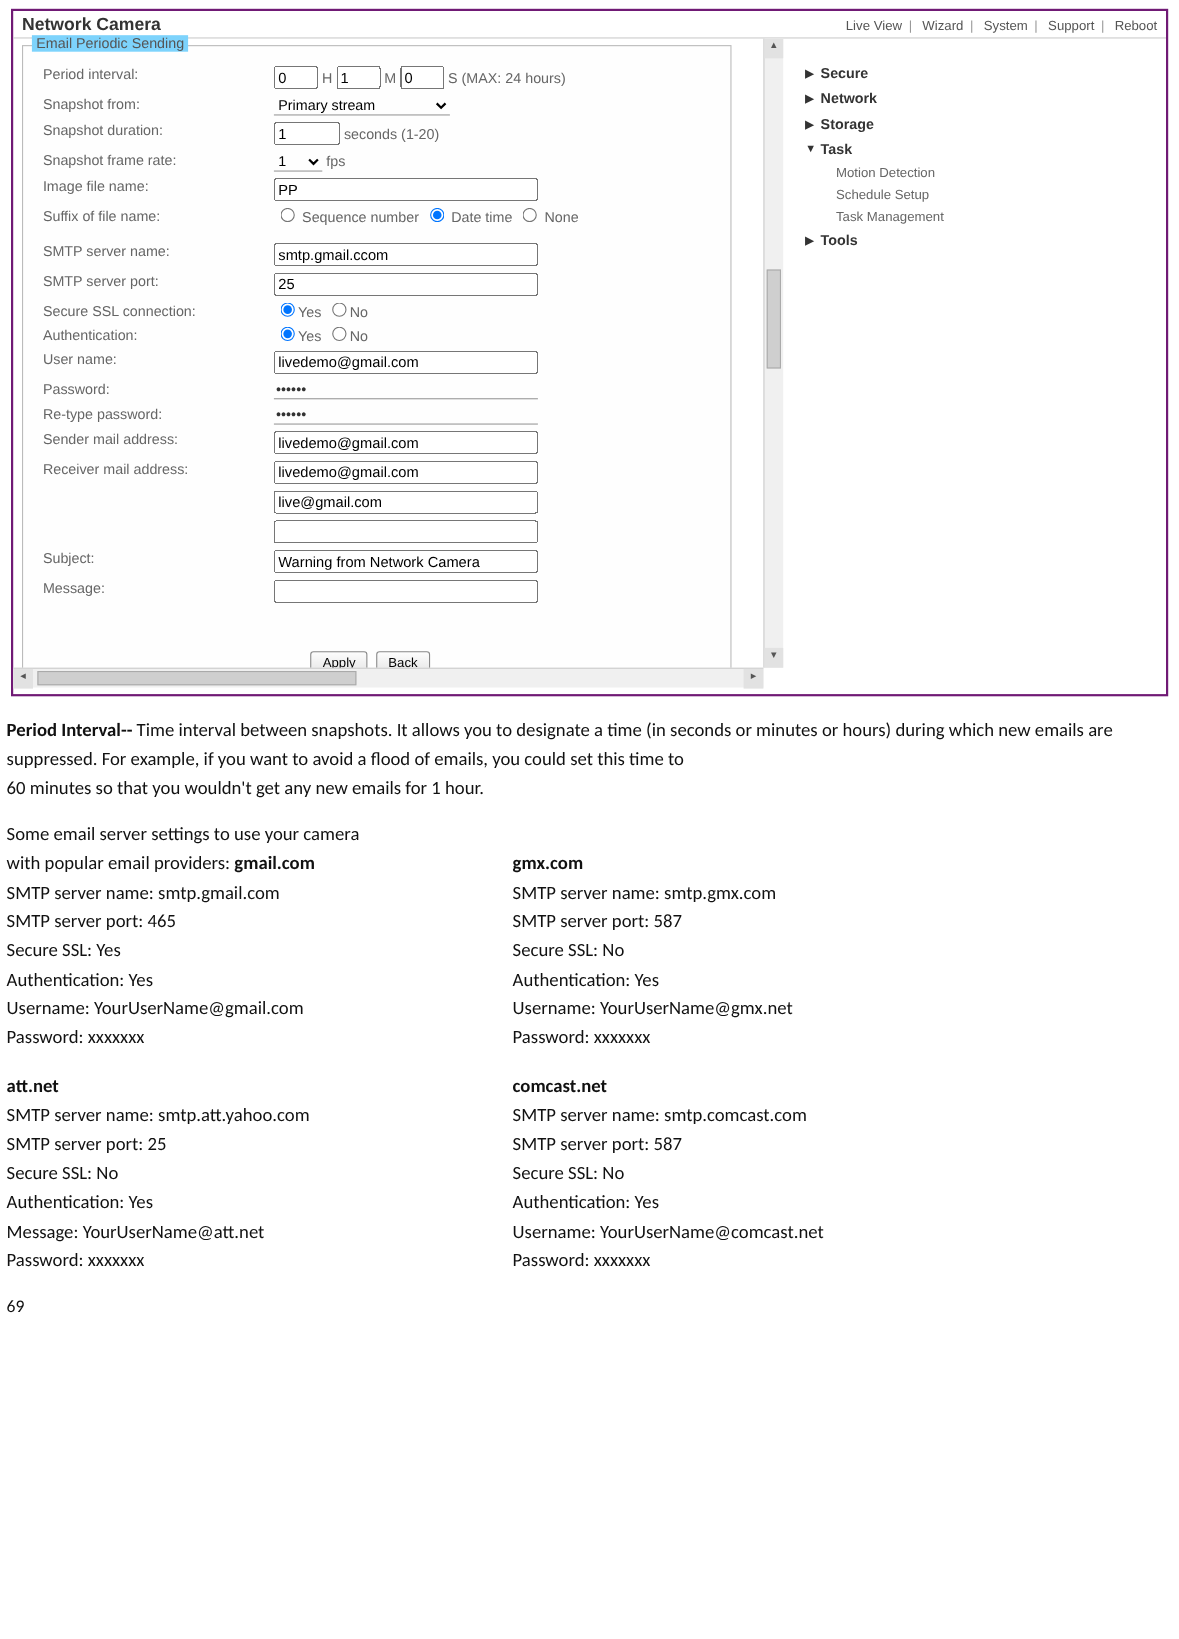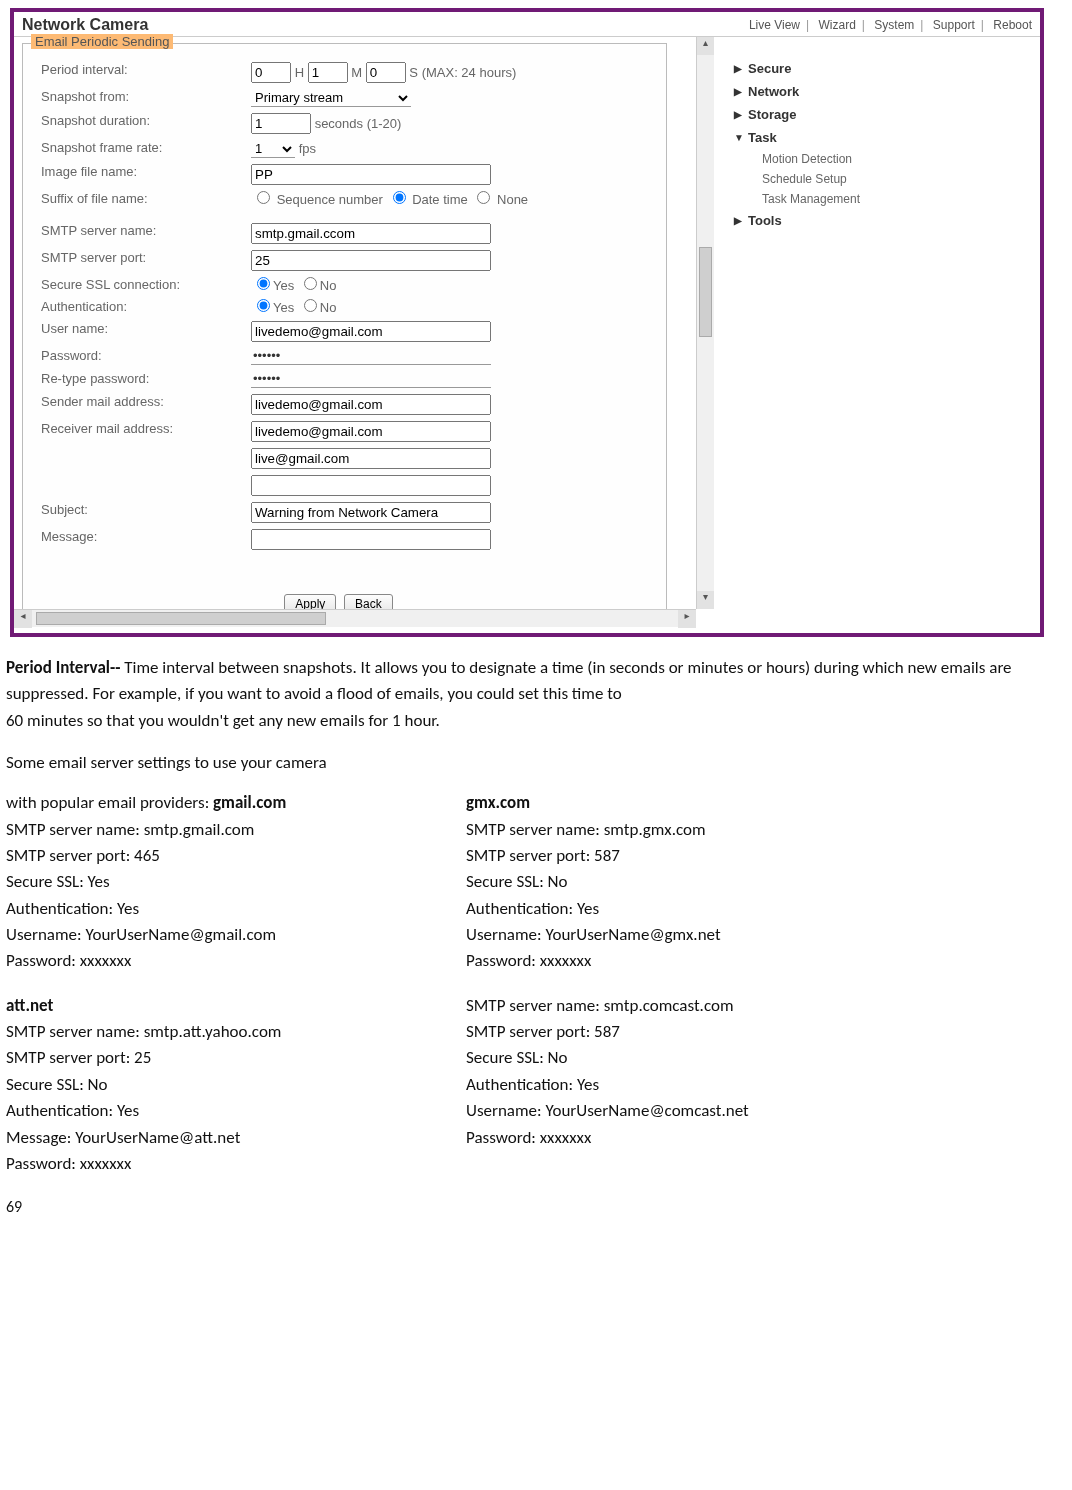--- a/index.html
+++ b/index.html
@@ -5,22 +5,22 @@
   * { box-sizing: border-box; }
   body {
     margin: 0;
     font-family: Verdana, Arial, sans-serif;
     font-size: 13px;
     color: #444;
     background: #fff;
     width: 1072px;
   }
   .app-frame {
-    border: 4px solid #701a75;
-    margin: 8px 28px 0 10px;
+    border: 2px solid #701a75;
+    margin: 8px 10px 0 10px;
     position: relative;
   }
   .topbar {
     display: flex;
     justify-content: space-between;
     align-items: center;
     padding: 4px 8px 2px 8px;
     border-bottom: 1px solid #ccc;
   }
   .topbar .title {
@@ -43,21 +43,21 @@
     border: 1px solid #bbb;
     width: 645px;
     height: 580px;
     position: relative;
     background: #fefefe;
   }
   .group-title {
     position: relative;
     top: -10px;
     left: 8px;
-    background: #fdba74;
+    background: #7dd3fc;
     padding: 0 4px;
     font-size: 13px;
     color: #555;
   }
   .form-row {
     display: flex;
     align-items: flex-start;
     padding: 3px 0 3px 18px;
     font-size: 13px;
     color: #666;
@@ -147,21 +147,21 @@
   }
   
   .doc {
     font-family: Calibri, Arial, sans-serif;
     font-size: 17px;
     color: #111;
     margin: 18px 14px 0 6px;
     line-height: 1.55;
   }
   .doc b { font-weight: bold; }
-  .cols { display:flex; margin-top: 14px; }
+  .cols { display:flex; }
   .cols .col { width: 460px; }
   .cols .provider-hdr { font-weight: bold; }
   .pagenum { text-align:left; font-size:16px; margin-top:18px; }
 </style>
 </head>
 <body>
 
 <div class="app-frame">
   <div class="topbar">
     <div class="title">Network Camera</div>
@@ -377,20 +377,21 @@
     <div class="col">
       <div class="provider-hdr">att.net</div>
       <div>SMTP server name: smtp.att.yahoo.com</div>
       <div>SMTP server port: 25</div>
       <div>Secure SSL: No</div>
       <div>Authentication: Yes</div>
       <div>Message: YourUserName@att.net</div>
       <div>Password: xxxxxxx</div>
     </div>
     <div class="col">
+      <div class="provider-hdr">comcast.net</div>
       <div>SMTP server name: smtp.comcast.com</div>
       <div>SMTP server port: 587</div>
       <div>Secure SSL: No</div>
       <div>Authentication: Yes</div>
       <div>Username: YourUserName@comcast.net</div>
       <div>Password: xxxxxxx</div>
     </div>
   </div>
 
   <div class="pagenum">69</div>

